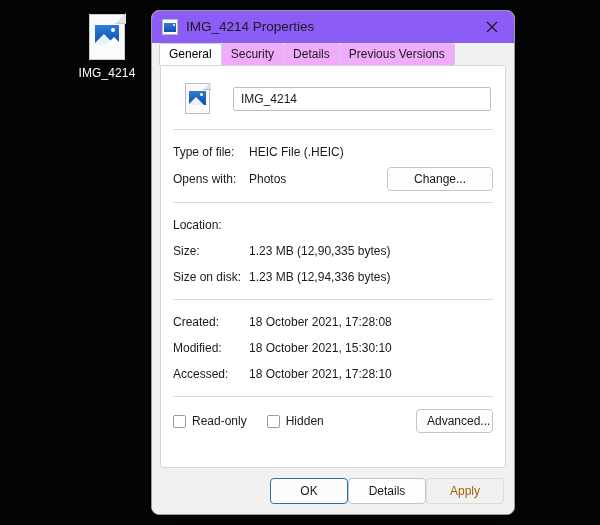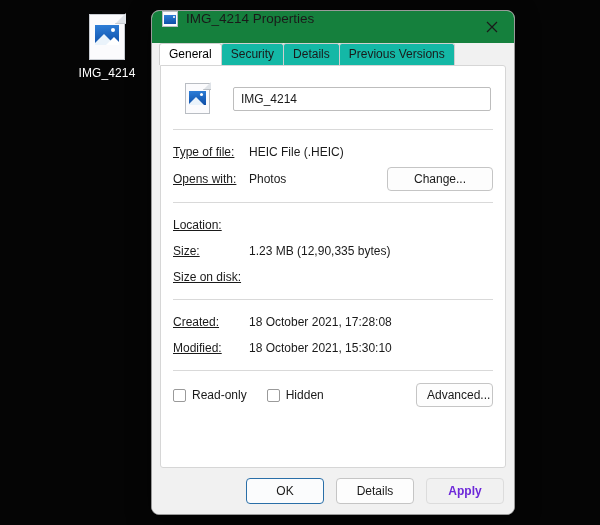--- a/index.html
+++ b/index.html
@@ -115,22 +115,22 @@
     display: flex;
     flex-direction: column;
     overflow: hidden;
   }
 
   
   #titlebar {
     height: 32px;
     flex: 0 0 32px;
     display: flex;
-    align-items: flex-start;
-    background: #15803d;
+    align-items: center;
+    background: #8b5cf6;
     padding-left: 10px;
     position: relative;
   }
   #titlebar-icon {
     width: 16px;
     height: 16px;
     position: relative;
     flex: 0 0 16px;
     margin-right: 8px;
   }
@@ -186,21 +186,21 @@
     background: #f1f1f1;
     position: relative;
   }
   .tab {
     font-size: 12px;
     color: #1a1a1a;
     padding: 3px 9px 4px 9px;
     line-height: 14px;
     border: 1px solid #cfcfcf;
     border-bottom: none;
-    background: #14b8a6;
+    background: #f0abfc;
     border-radius: 3px 3px 0 0;
     margin-right: -1px;
     position: relative;
     cursor: default;
     white-space: nowrap;
   }
   .tab.active {
     background: #ffffff;
     border-color: #cfcfcf;
     z-index: 3;
@@ -307,21 +307,20 @@
     display: flex;
     align-items: center;
     min-height: 22px;
     padding: 2px 2px;
   }
   .row .label {
     flex: 0 0 76px;
     font-size: 12px;
     color: #1a1a1a;
     line-height: 16px;
-    text-decoration: underline;
   }
   .row .value {
     flex: 1 1 auto;
     font-size: 12px;
     color: #1a1a1a;
     line-height: 16px;
   }
   .row .value.redacted {
     background: #ffffff;
     height: 14px;
@@ -377,44 +376,43 @@
   }
 
   
   #footer {
     flex: 0 0 46px;
     height: 46px;
     display: flex;
     align-items: center;
     justify-content: flex-end;
     padding-right: 10px;
-    gap: 12px;
+    gap: 0;
     background: #f1f1f1;
   }
   .footer-btn {
     width: 78px;
     height: 26px;
     font-family: "Liberation Sans", sans-serif;
     font-size: 12px;
     border-radius: 4px;
     border: 1px solid #c5c5c5;
     background: #fdfdfd;
     color: #1a1a1a;
     cursor: default;
     box-sizing: border-box;
   }
   .footer-btn.default {
     border: 1.5px solid #2a6fa8;
     background: #fbfcfd;
   }
   .footer-btn.disabled {
-    color: #6d28d9;
+    color: #a16207;
     background: #f1f1f1;
     border-color: #dcdcdc;
-    font-weight: bold;
   }
 </style>
 </head>
 <body>
 
 <div id="desktop">
 
   <div id="desktop-icon">
     <div class="file-glyph">
       <div class="page"></div>
@@ -486,34 +484,39 @@
         <div class="value redacted"></div>
       </div>
 
       <div class="row">
         <div class="label">Size:</div>
         <div class="value">1.23 MB (12,90,335 bytes)</div>
       </div>
 
       <div class="row">
         <div class="label">Size on disk:</div>
+        <div class="value">1.23 MB (12,94,336 bytes)</div>
       </div>
 
       <div class="hr"></div>
 
       <div class="row">
         <div class="label">Created:</div>
         <div class="value">18 October 2021, 17:28:08</div>
       </div>
 
       <div class="row">
         <div class="label">Modified:</div>
         <div class="value">18 October 2021, 15:30:10</div>
       </div>
 
+      <div class="row">
+        <div class="label">Accessed:</div>
+        <div class="value">18 October 2021, 17:28:10</div>
+      </div>
 
       <div class="hr"></div>
 
       <div id="attributes-row">
         <div class="checkwrap">
           <div class="checkbox"></div>
           <span>Read-only</span>
         </div>
         <div class="checkwrap">
           <div class="checkbox"></div>

